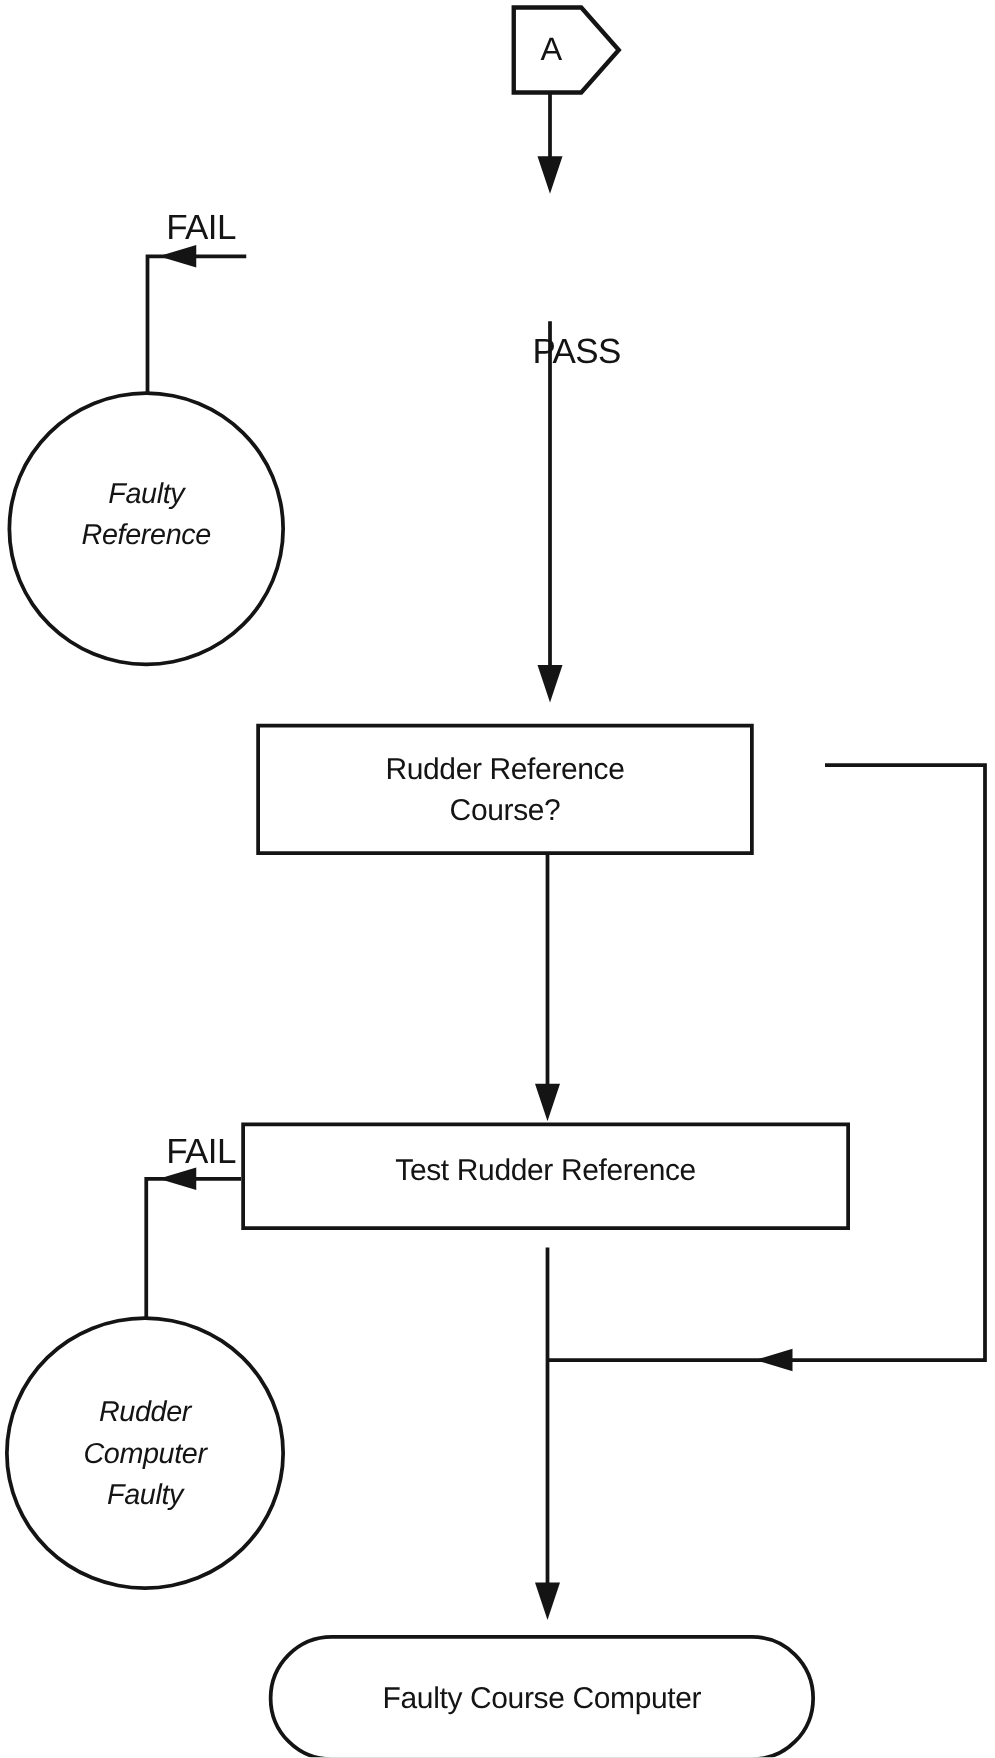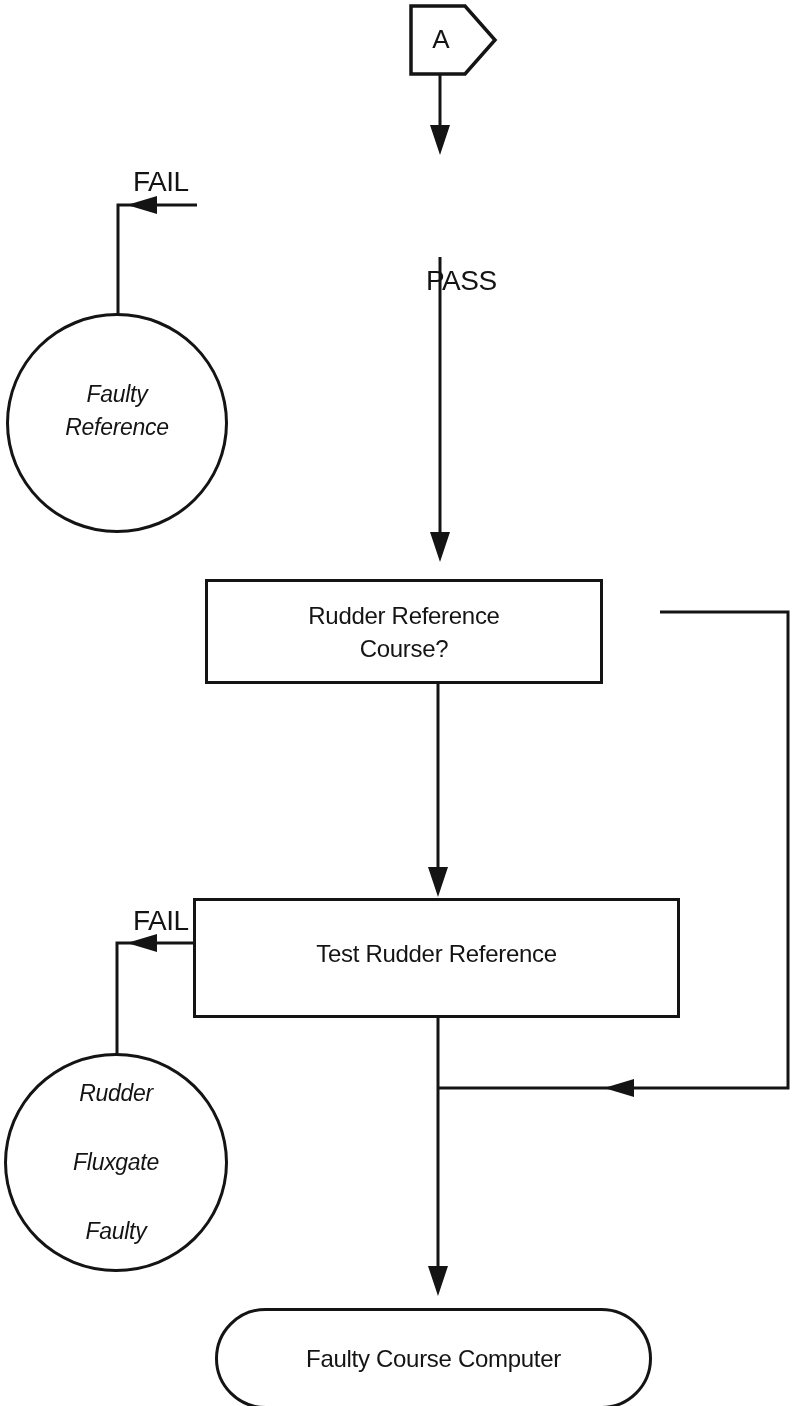--- a/index.html
+++ b/index.html
@@ -93,32 +93,32 @@
   <div class="connector-label" style="left:411px; top:6px; width:60px; height:66px;">
     <span>A</span>
   </div>
 
 
   <div class="node" style="left:205px; top:563px; width:398px; height:105px;margin-top:16px;">
     <span>Rudder Reference</span>
     <span>Course?</span>
   </div>
 
-  <div class="node" style="left:193px; top:898px; width:487px; height:120px; padding-bottom:10px;">
+  <div class="node" style="left:193px; top:898px; width:487px; height:86px; padding-bottom:10px;">
     <span>Test Rudder Reference</span>
   </div>
 
   <div class="node circle" style="left:6px; top:313px; width:222px; height:220px; padding-bottom:24px;">
     <span>Faulty</span>
     <span>Reference</span>
   </div>
 
-  <div class="node circle" style="left:4px; top:1053px; width:224px; height:219px;gap:36px;">
+  <div class="node circle" style="left:4px; top:1053px; width:224px; height:219px;">
     <span>Rudder</span>
-    <span>Fluxgate</span>
+    <span>Computer</span>
     <span>Faulty</span>
   </div>
 
   <div class="node stadium" style="left:215px; top:1308px; width:437px; height:101px;">
     <span>Faulty Course Computer</span>
   </div>
 
   <div class="edge-label" style="left:133px; top:166px;">FAIL</div>
 
   <div class="edge-label" style="left:426px; top:265px;">PASS</div>

